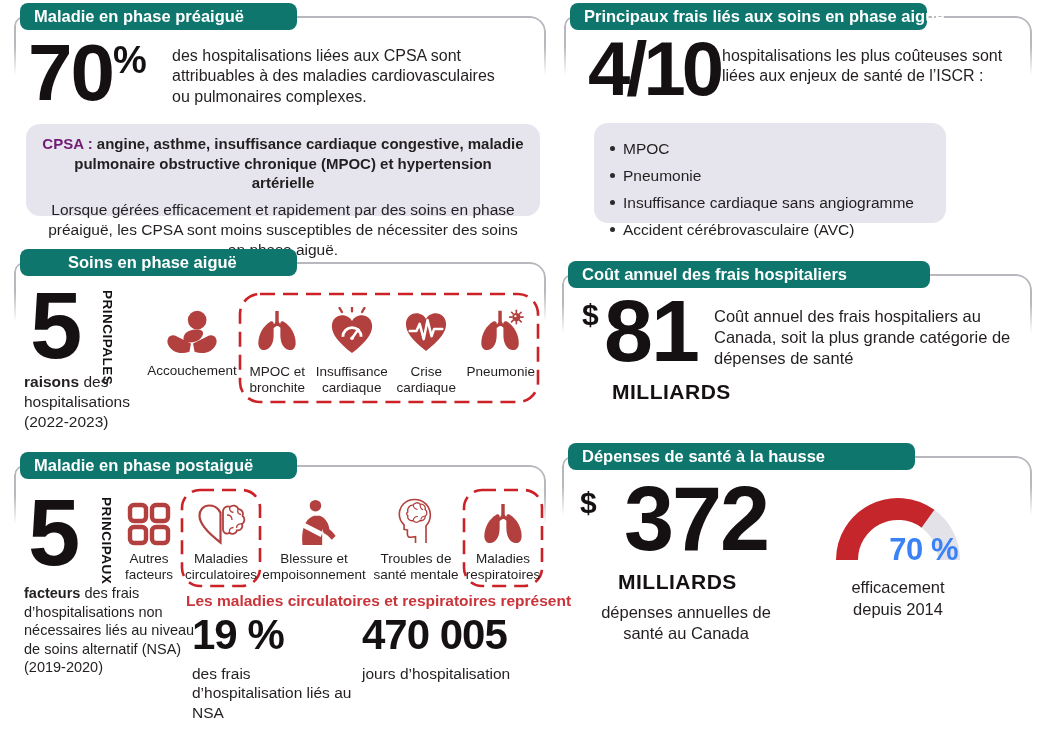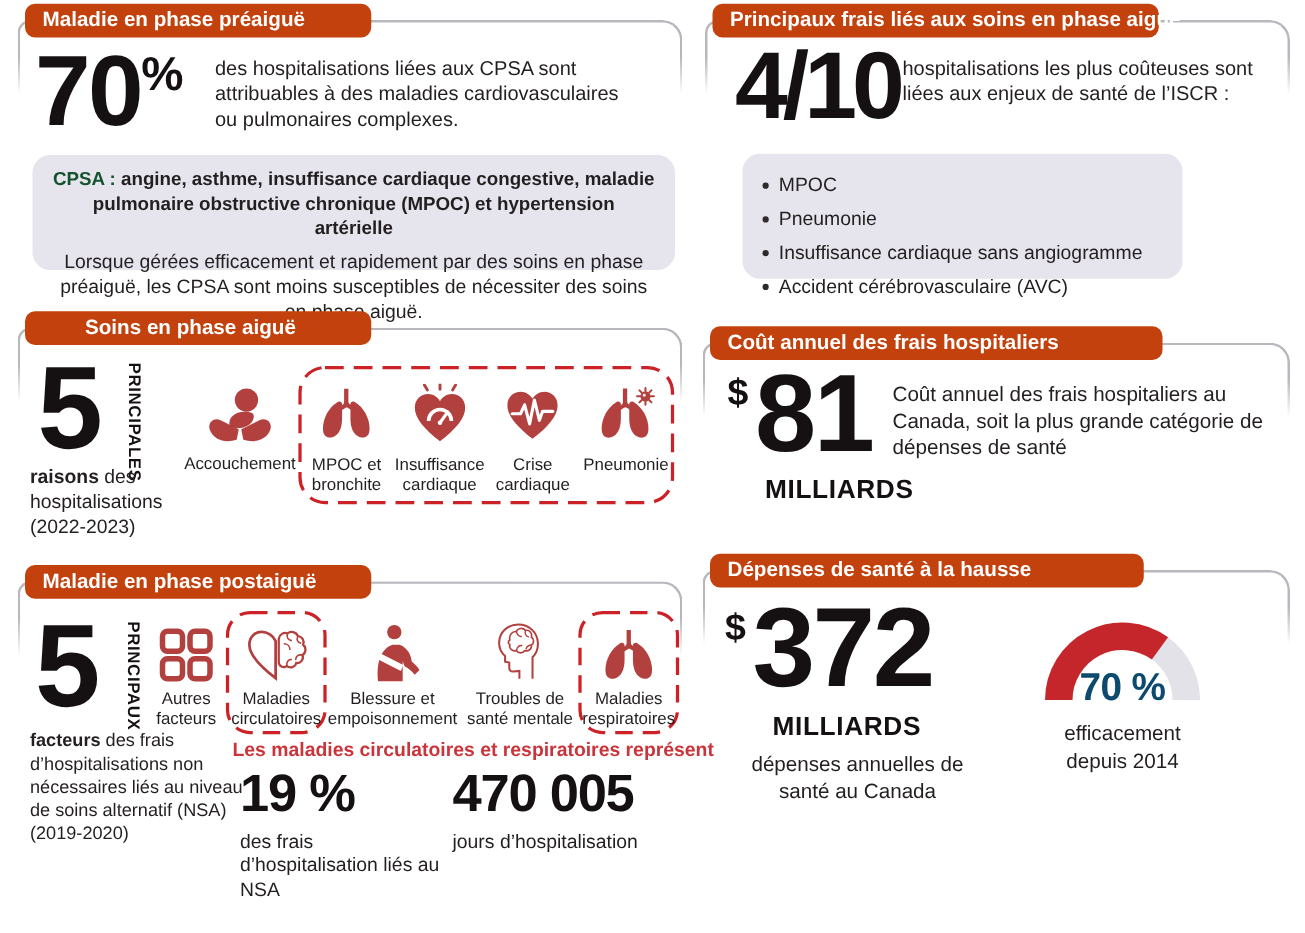--- a/index.html
+++ b/index.html
@@ -2,21 +2,21 @@
 <html><head>
 <meta charset="utf-8">
 <style>
   html,body{margin:0;padding:0;background:#fff;}
   #canvas{
     position:relative;width:1044px;height:746px;background:#fff;overflow:hidden;
     font-family:"Liberation Sans","DejaVu Sans",sans-serif;color:#231f20;
   }
   
   .hdr{
-    position:absolute;background:#c2410c;color:#fff;border-radius:8px;
+    position:absolute;background:#0f766e;color:#fff;border-radius:8px;
     font-size:16.5px;font-weight:bold;line-height:27px;height:27px;
     padding:0 14px;box-sizing:border-box;white-space:nowrap;z-index:3;
   }
   
   .frame{
     position:absolute;border:2px solid #b8b7bd;border-bottom:none;
     border-top-left-radius:10px;border-top-right-radius:16px;z-index:1;
     -webkit-mask-image:linear-gradient(to bottom,#000 0 45%,transparent 90%);
             mask-image:linear-gradient(to bottom,#000 0 45%,transparent 90%);
   }
@@ -31,21 +31,21 @@
   .cur{position:absolute;font-weight:bold;color:#151112;font-size:30px;z-index:2;}
   .milliards{position:absolute;font-weight:bold;font-size:21px;letter-spacing:.5px;color:#151112;z-index:2;}
   .desc{position:absolute;font-size:16px;line-height:1.28;z-index:2;}
   .caption{position:absolute;font-size:15px;line-height:1.28;z-index:2;}
   .vlabel{
     position:absolute;writing-mode:vertical-rl;font-weight:bold;font-size:13.5px;
     letter-spacing:.5px;color:#151112;z-index:2;
   }
   .gb-bold{font-size:15px;font-weight:bold;text-align:center;line-height:1.3;}
   .gb-text{font-size:15.5px;text-align:center;line-height:1.3;margin-top:7px;}
-  .red{color:#14532d;}
+  .red{color:#701a75;}
   .bullets{list-style:none;margin:0;padding:12px 14px 12px 12px;}
   .bullets li{
     font-size:15.5px;line-height:1.75;padding-left:17px;position:relative;
   }
   .bullets li::before{
     content:"";position:absolute;left:4px;top:11px;width:5px;height:5px;border-radius:50%;
     background:#2e2a2b;
   }
   .dashrect{position:absolute;z-index:1;}
   .iconblock{position:absolute;text-align:center;z-index:2;}
@@ -54,21 +54,21 @@
   .dash-group{
     position:absolute;display:flex;z-index:2;
   }
   .dash-group .cell{flex:1;text-align:center;padding-top:8px;}
   .dash-group .icn{height:58px;display:flex;align-items:center;justify-content:center;}
   .dash-group .lbl{font-size:13.5px;line-height:1.18;margin-top:4px;}
   .highlight{position:absolute;font-size:15.5px;font-weight:bold;color:#c9353b;white-space:nowrap;z-index:2;}
   .mini-stat{position:absolute;text-align:left;z-index:2;}
   .mini-stat .val{font-size:42px;font-weight:bold;letter-spacing:-1px;color:#151112;line-height:1;}
   .mini-stat .cap{font-size:15.5px;line-height:1.25;margin-top:8px;}
-  .gauge-label{position:absolute;font-size:31px;font-weight:bold;color:#0c4a6e;text-align:center;letter-spacing:-.5px;z-index:3;}
+  .gauge-label{position:absolute;font-size:31px;font-weight:bold;color:#3b82f6;text-align:right;letter-spacing:-.5px;z-index:3;}
   .gauge-cap{position:absolute;font-size:16.5px;text-align:center;line-height:1.35;z-index:2;}
   svg .fillm{fill:#b2403e;}
   svg .strokem{stroke:#b2403e;fill:none;}
 </style>
 </head>
 <body>
 
 <div id="canvas">
 
   <div class="frame" style="left:14px;top:16px;width:528px;height:64px;"></div>
@@ -277,21 +277,21 @@
   <div class="mini-stat" style="left:362px;top:614px;width:180px;">
     <div class="val">470 005</div>
     <div class="cap">jours d’hospitalisation</div>
   </div>
 
   <div class="frame" style="left:562px;top:456px;width:466px;height:64px;"></div>
   <div class="hdr" style="left:568px;top:443px;width:347px;">
     <span>Dépenses de santé à la hausse</span>
   </div>
   <div class="cur" style="left:580px;top:486px;">$</div>
-  <div class="big-num" style="left:602px;top:480px;font-size:90px;">372</div>
+  <div class="big-num" style="left:624px;top:480px;font-size:90px;">372</div>
   <div class="milliards" style="left:618px;top:570px;">MILLIARDS</div>
   <div class="desc" style="left:586px;top:602px;width:200px;font-size:16.5px;text-align:center;">dépenses annuelles de santé au Canada</div>
 
   <svg style="position:absolute;left:828px;top:488px;z-index:2;" width="140" height="74" viewBox="0 0 140 74">
     <path d="M106.45 21.84 A62 62 0 0 1 132 72 L110 72 A40 40 0 0 0 93.51 39.64 Z" fill="#e3e2e9"></path>
     <path d="M8 72 A62 62 0 0 1 106.45 21.84 L93.51 39.64 A40 40 0 0 0 30 72 Z" fill="#c5262c"></path>
   </svg>
   <div class="gauge-label" style="left:838px;top:532px;width:120px;">70 %</div>
   <div class="gauge-cap" style="left:818px;top:576px;width:160px;">
     <div>efficacement</div>

